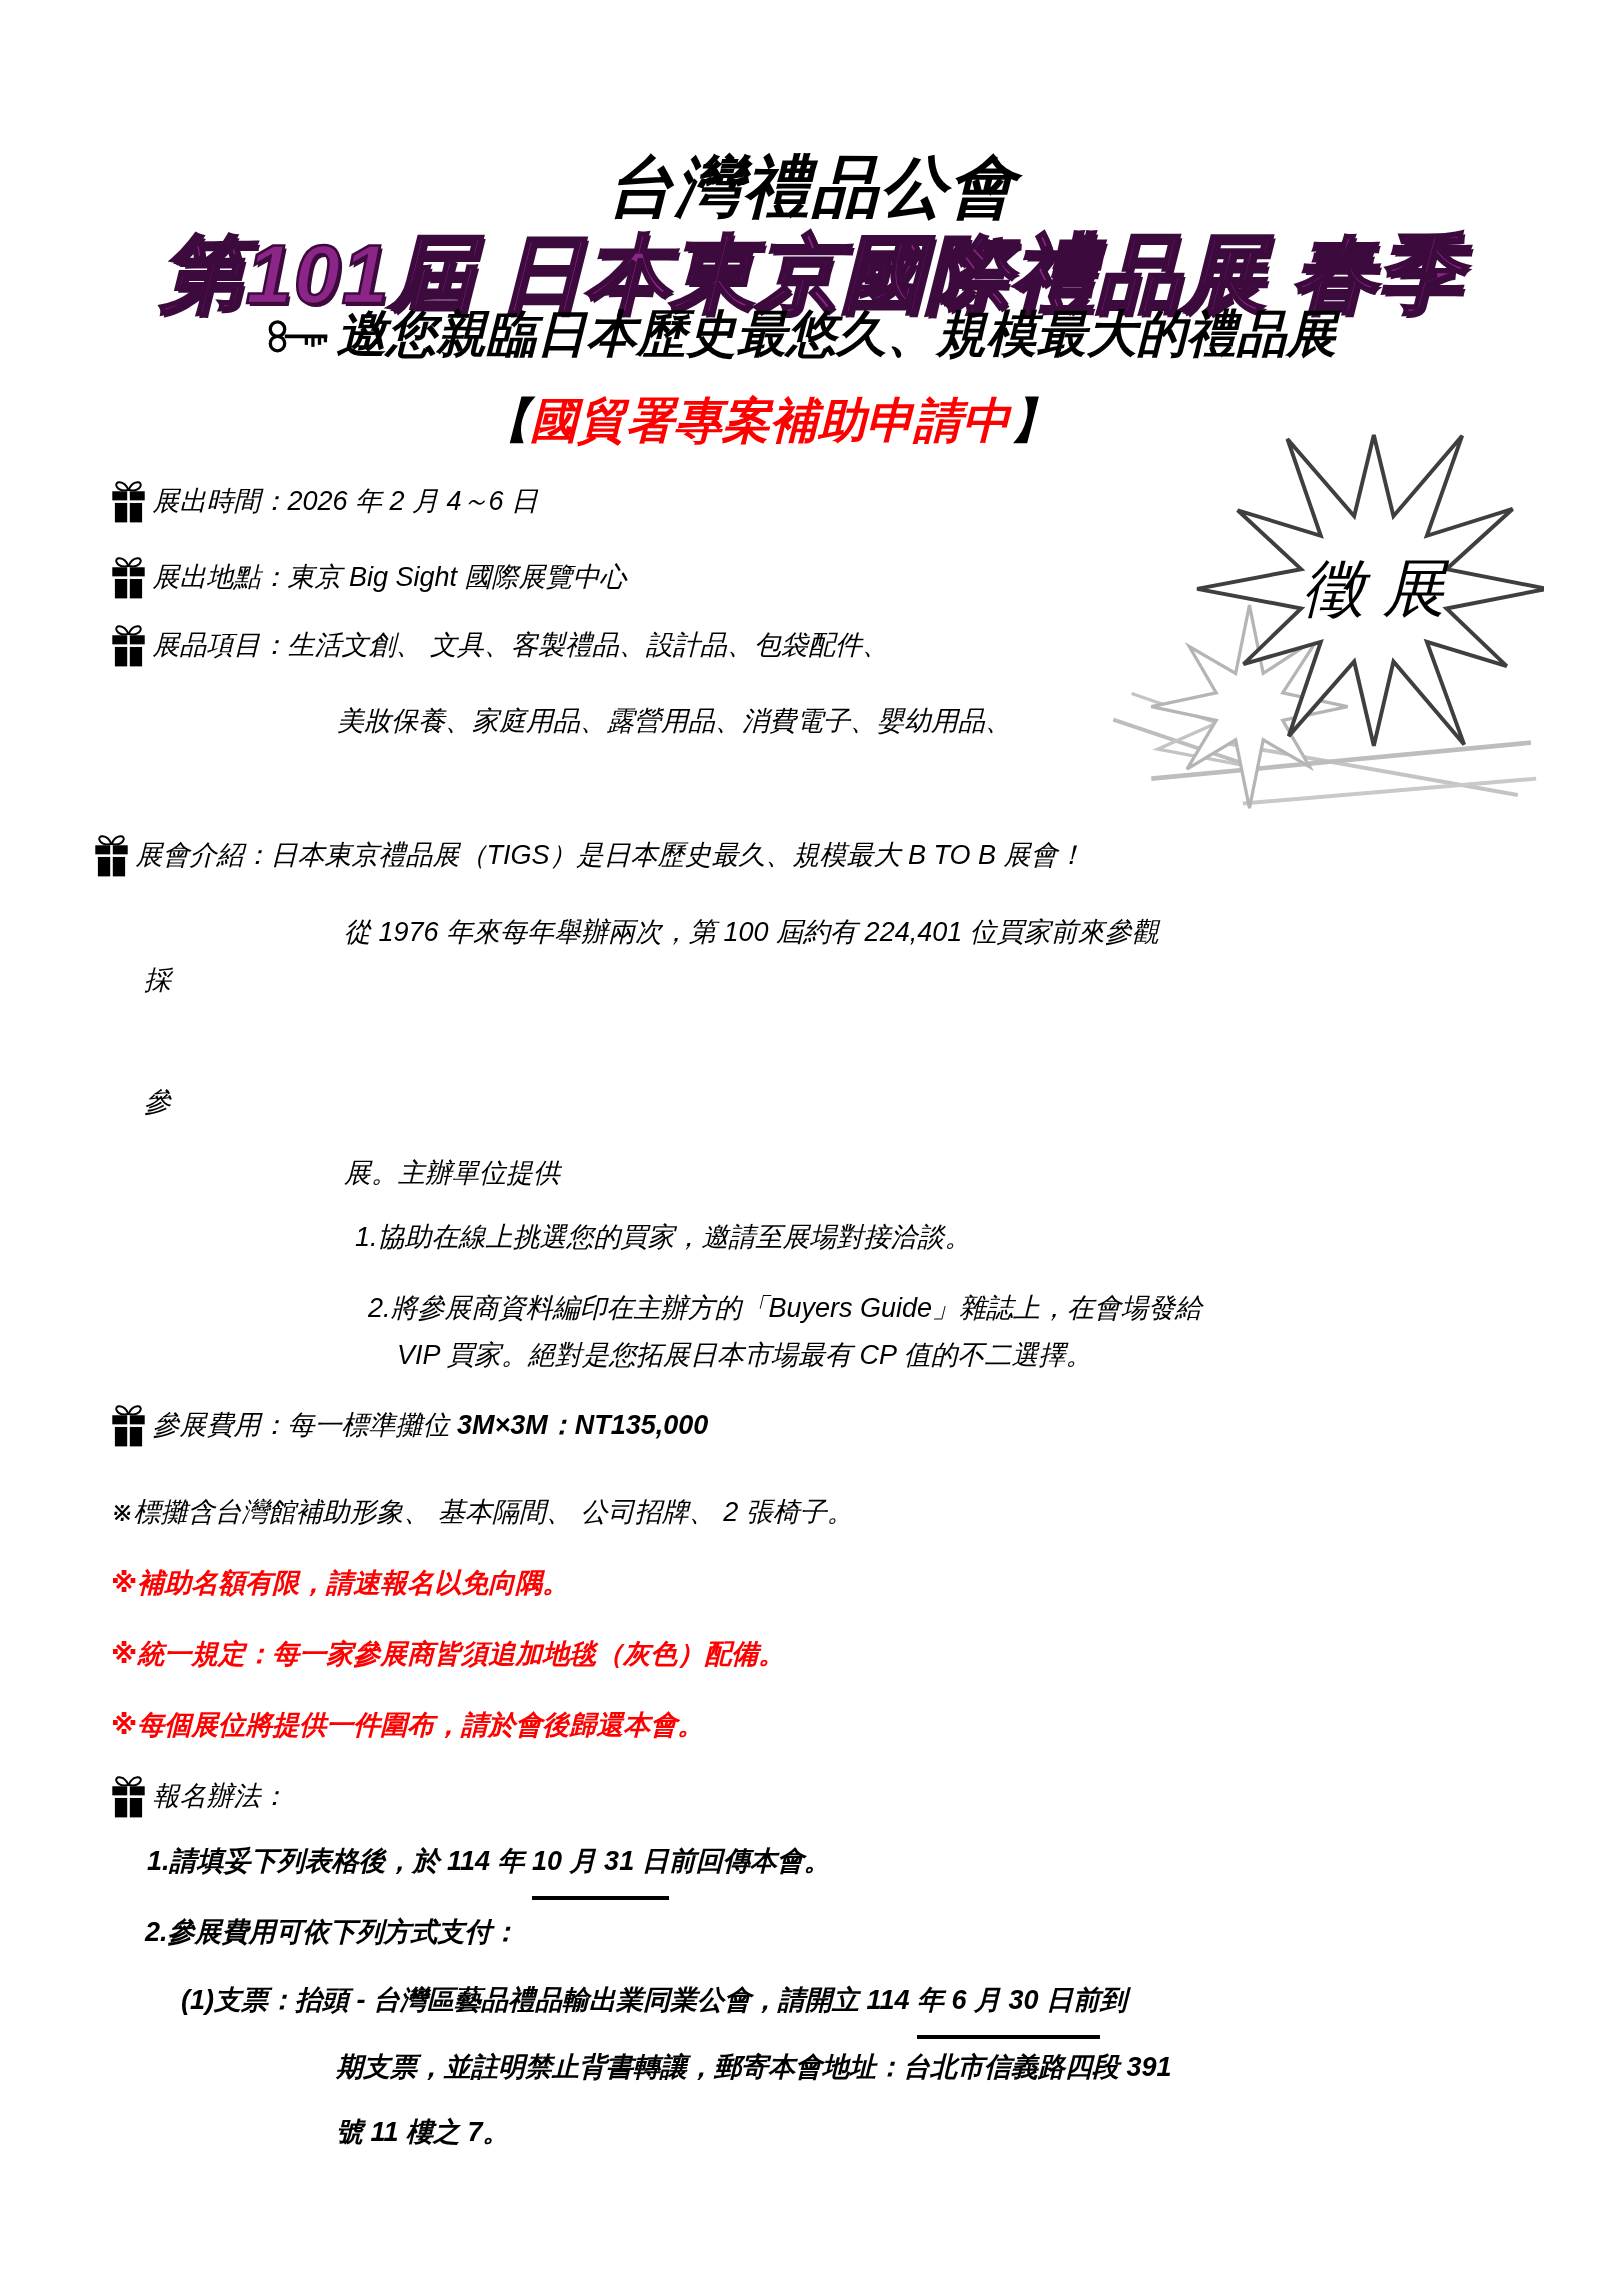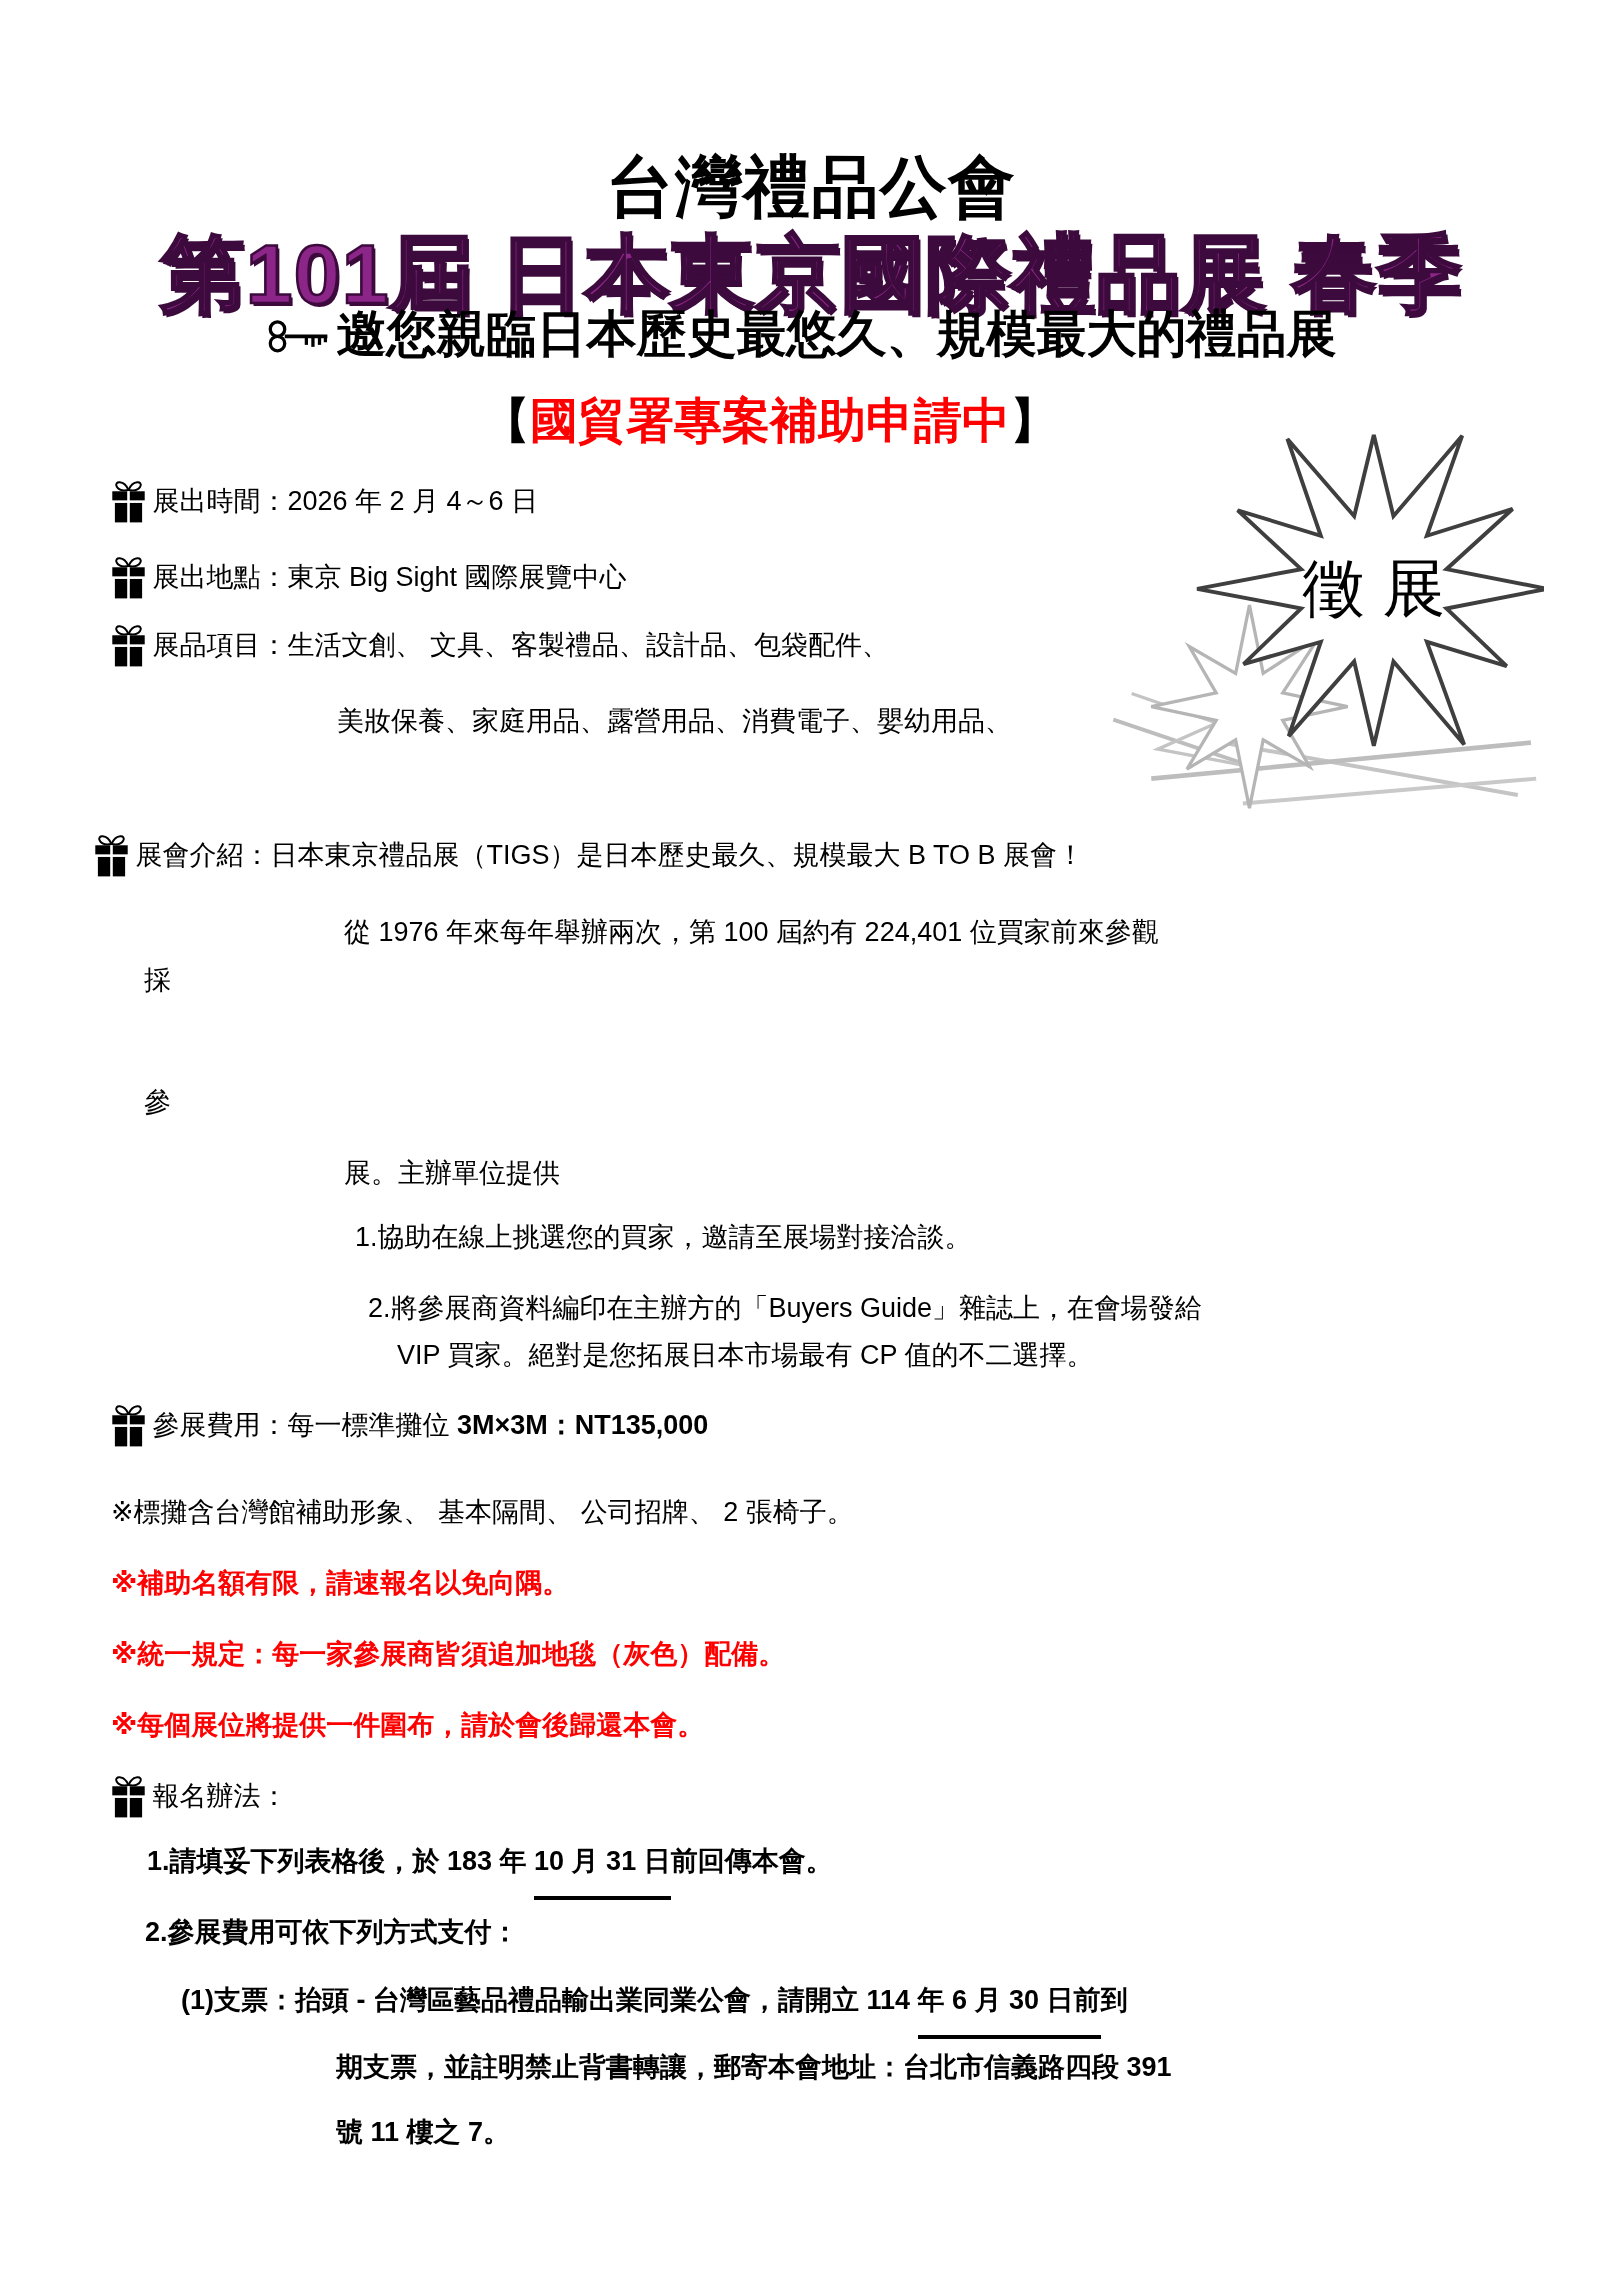--- a/index.html
+++ b/index.html
@@ -4,20 +4,21 @@
 <style>
   html,body{margin:0;padding:0;background:#888;}
   .page{
     position:relative;
     width:1623px;height:2295px;
     background:#ffffff;
     margin:0 auto;
     overflow:hidden;
     font-family:"Liberation Sans","DejaVu Sans",sans-serif;
     color:#000;
+    font-style:italic;
   }
   .ln{
     position:absolute;
     white-space:nowrap;
     font-size:27px;
     line-height:50px;
   }
   .c{left:0;right:0;text-align:center;}
   .b{font-weight:bold;}
   .red{color:#ff0000;}
@@ -141,21 +142,21 @@
   <div class="ln b red" style="top:1700px;left:111px">※每個展位將提供一件圍布，請於會後歸還本會。</div>
 
   <div class="ln row" style="top:1771px;left:111px">
     <svg class="gift" viewBox="0 0 54 70">
         <use href="#gift-shape"></use>
       </svg>
     <span>報名辦法：</span>
   </div>
 
   <div class="ln b" style="top:1836px;left:147px">
-    <span>1.請填妥下列表格後，於 183 年 </span><span class="u">10 月 31 日</span><span>前回傳本會。</span>
+    <span>1.請填妥下列表格後，於 114 年 </span><span class="u">10 月 31 日</span><span>前回傳本會。</span>
   </div>
 
   <div class="ln b" style="top:1907px;left:145px">2.參展費用可依下列方式支付：</div>
 
   <div class="ln b" style="top:1975px;left:181px">
     <span>(1)支票：抬頭 - 台灣區藝品禮品輸出業同業公會，請開立 114 </span><span class="u">年 6 月 30 日前</span><span>到</span>
   </div>
   <div class="ln b" style="top:2042px;left:336px">期支票，並註明禁止背書轉讓，郵寄本會地址：台北市信義路四段 391</div>
   <div class="ln b" style="top:2107px;left:336px">號 11 樓之 7。</div>
 

